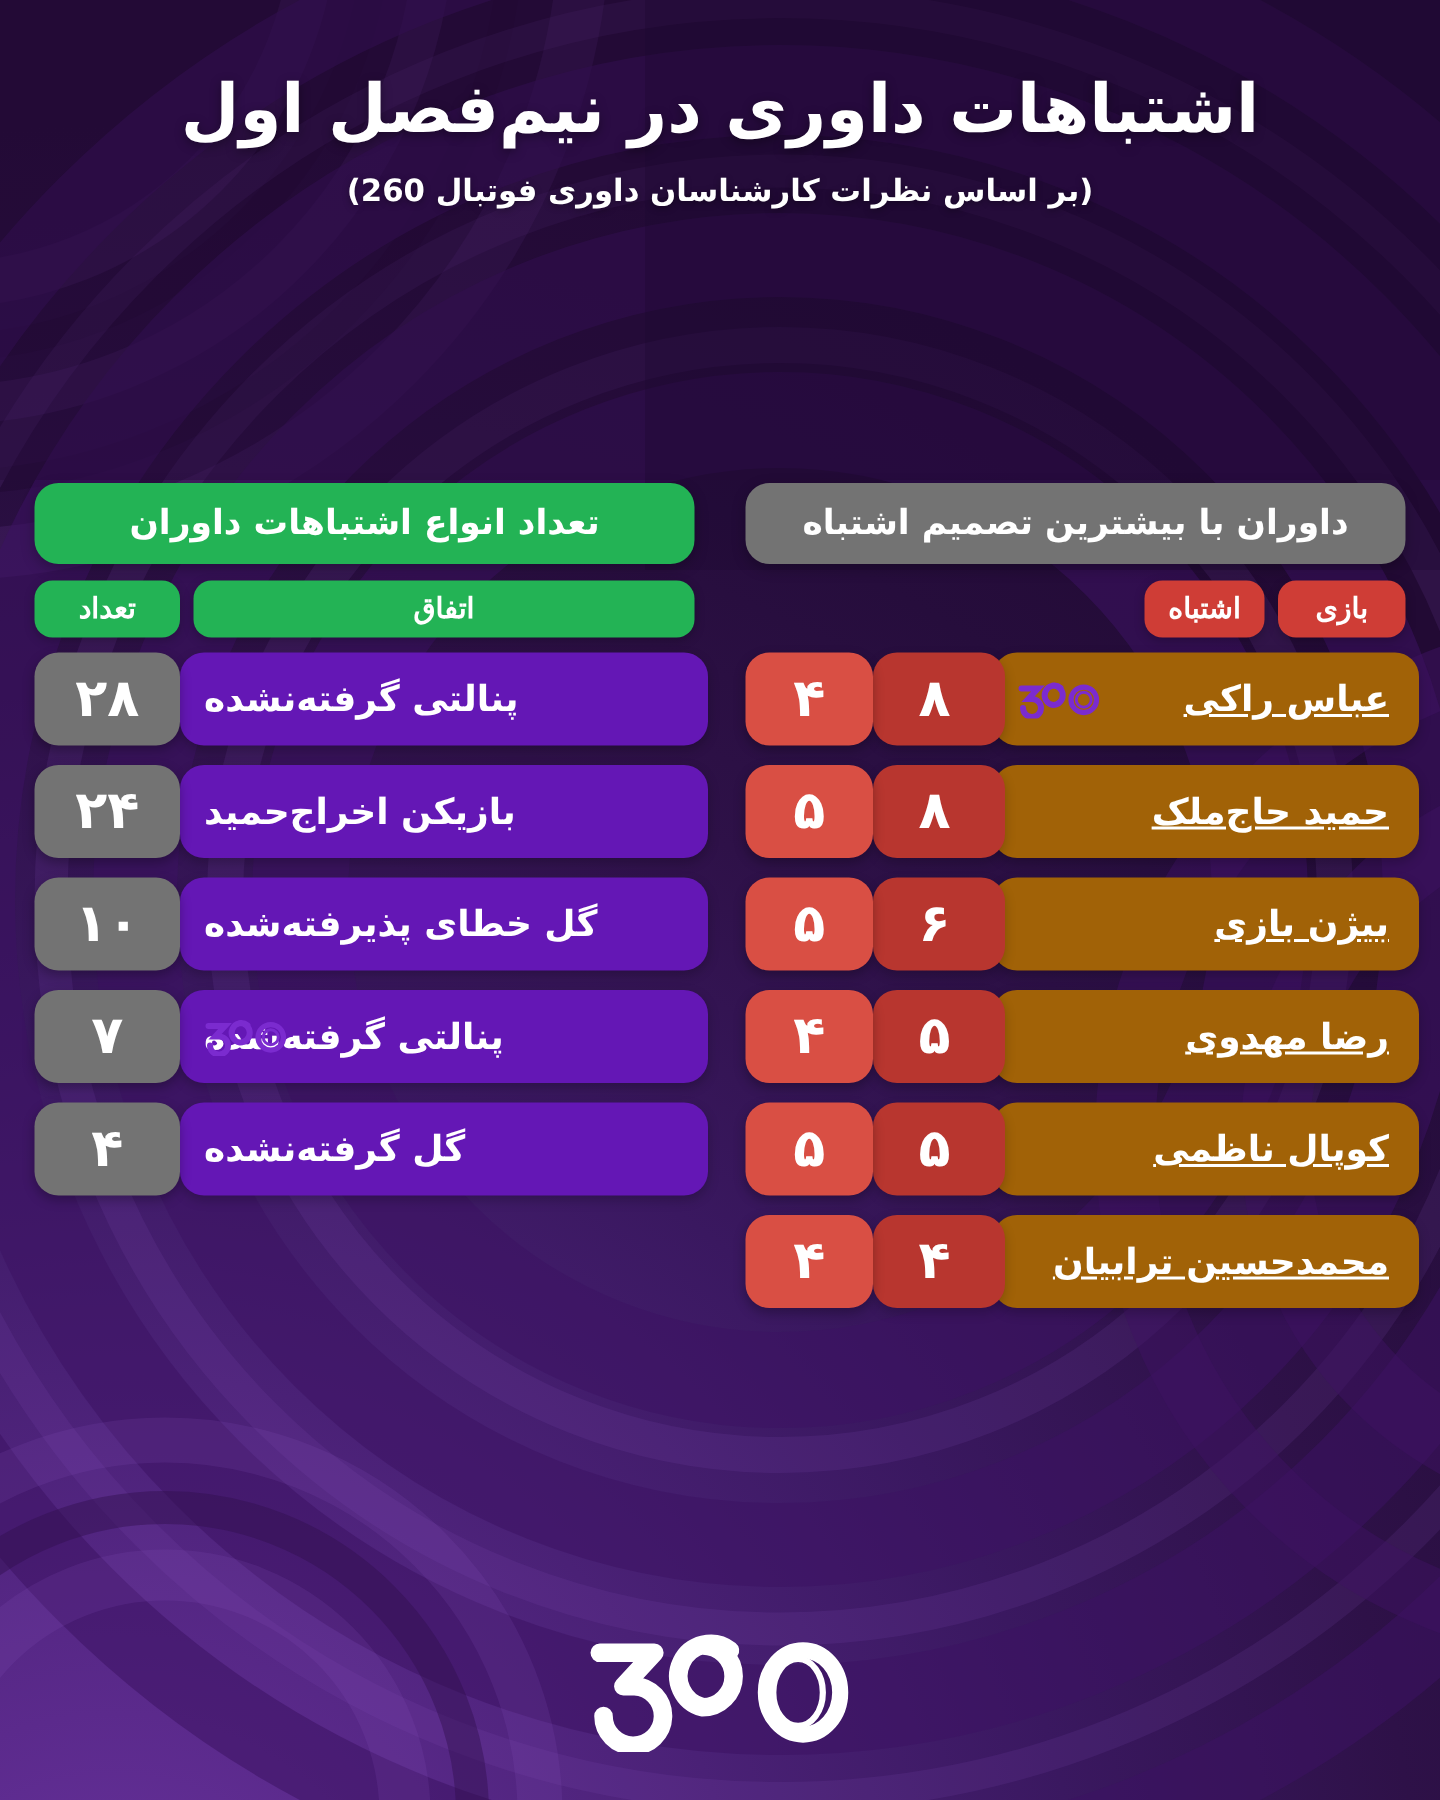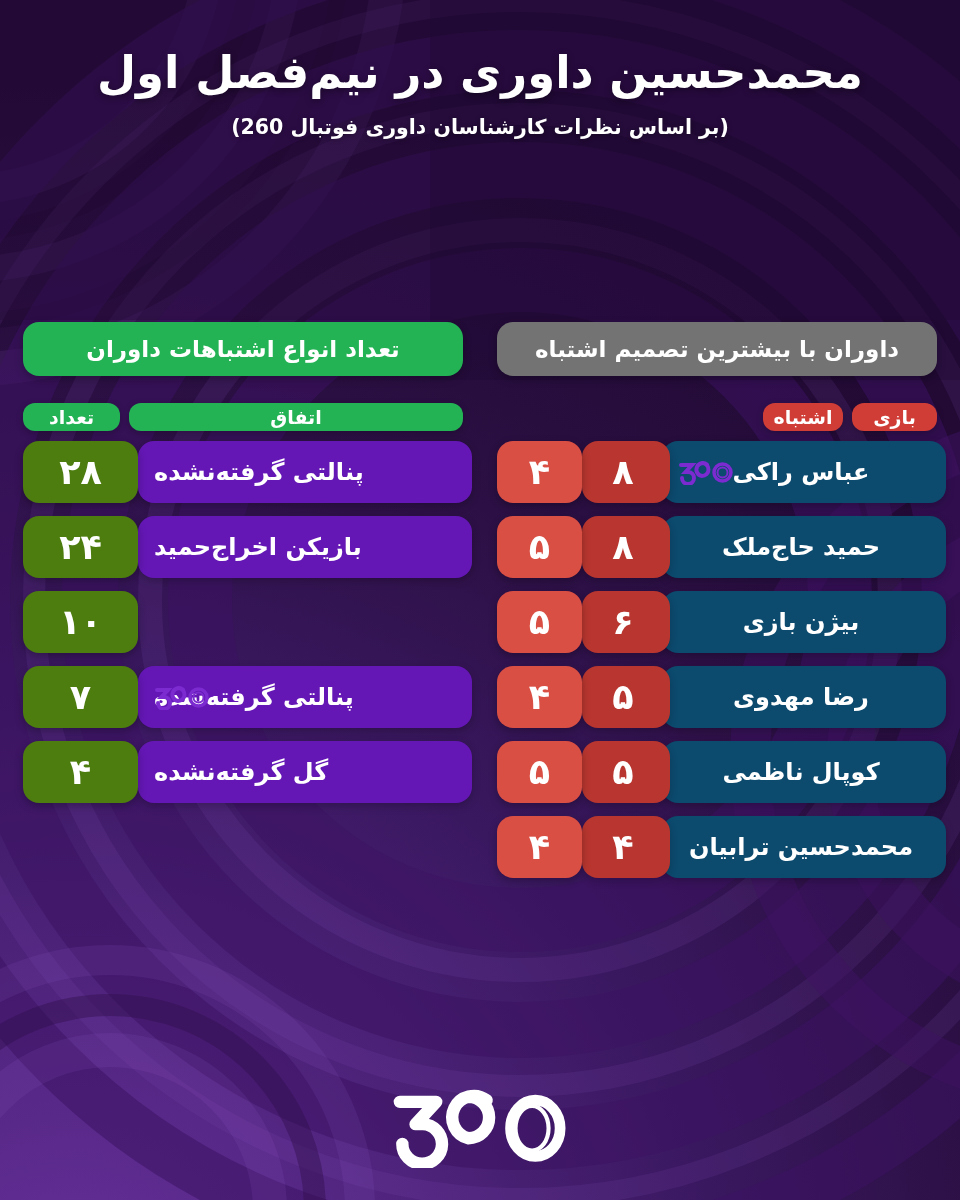--- a/index.html
+++ b/index.html
@@ -76,22 +76,23 @@
     box-shadow: 0 3px 9px rgba(0,0,0,0.26);
   }
   .panel-head.green { background: #23b355; }
   .panel-head.red   { background: #737373; }
 
   
   .subhead {
     display: flex;
     flex-direction: row-reverse;
     gap: 9px;
-    margin-top: 27px;
-    height: 28px;
+    margin-top: 11px;
+    height: 38px;
+    font-family: Liberation Serif, serif;
   }
   .subhead .cell {
     border-radius: 12px;
     display: flex;
     align-items: center;
     justify-content: center;
     color: #fff;
     font-size: 19px;
     font-weight: bold;
     box-shadow: 0 2px 7px rgba(0,0,0,0.24);
@@ -114,22 +115,22 @@
     height: 62px;
     display: flex;
     flex-direction: row-reverse;
     align-items: stretch;
     margin-bottom: 13px;
     position: relative;
   }
 
   
   .badge-green {
-    width: 115px;
-    background: #4d7c0f;
+    width: 97px;
+    background: #737373;
     border-radius: 16px;
     display: flex;
     align-items: center;
     justify-content: center;
     color: #fff;
     font-size: 35px;
     font-weight: bold;
     box-shadow: 0 3px 8px rgba(0,0,0,0.28);
     position: relative;
     z-index: 2;
@@ -178,34 +179,35 @@
     font-size: 35px;
     font-weight: bold;
     margin-right: -8px;
     padding-right: 6px;
     position: relative;
     z-index: 2;
     box-shadow: 0 3px 8px rgba(0,0,0,0.2);
   }
   .name-purple {
     flex: 1;
-    background: #0c4a6e;
-    border-radius: 16px;
-    display: flex;
-    align-items: center;
-    justify-content: center;
+    background: #a16207;
+    border-radius: 16px;
+    display: flex;
+    align-items: center;
+    justify-content: flex-start;
     padding-right: 20px;
     padding-left: 14px;
     color: #fff;
     font-size: 24px;
     font-weight: bold;
     margin-right: -9px;
     position: relative;
     overflow: hidden;
     box-shadow: 0 3px 8px rgba(0,0,0,0.22);
+    text-decoration: underline;
   }
 
   
   .wm {
     position: absolute;
     left: 14px;
     top: 50%;
     transform: translateY(-50%);
     width: 60px;
     height: 26px;
@@ -271,21 +273,21 @@
         <circle cx="1080" cy="760" r="330" stroke-width="40"></circle>
       </g>
 
       <rect x="0" y="0" width="960" height="320" fill="#250c3a" opacity="0.45"></rect>
       <rect x="430" y="0" width="530" height="380" fill="#1e0830" opacity="0.35"></rect>
     </g>
   </svg>
 </div>
 
 <div class="header">
-  <div class="title">محمدحسین داوری در نیم‌فصل اول</div>
+  <div class="title">اشتباهات داوری در نیم‌فصل اول</div>
   <div class="subtitle">(بر اساس نظرات کارشناسان داوری فوتبال 260)</div>
 </div>
 
 <div class="tables">
 
   <div class="panel">
     <div class="panel-head green">تعداد انواع اشتباهات داوران</div>
 
     <div class="subhead">
       <div class="cell green-cell r-count">تعداد</div>
@@ -303,20 +305,23 @@
 
       <div class="row">
         <div class="badge-green">۲۴</div>
         <div class="label-purple">
           <span>بازیکن اخراج‌حمید</span>
         </div>
       </div>
 
       <div class="row">
         <div class="badge-green">۱۰</div>
+        <div class="label-purple">
+          <span>گل خطای پذیرفته‌شده</span>
+        </div>
       </div>
 
       <div class="row">
         <div class="badge-green">۷</div>
         <div class="label-purple">
           <svg class="wm" viewBox="0 0 120 52">
             <g fill="none" stroke="#7b2bcf" stroke-width="8" stroke-linecap="round">
               <path d="M10 12 h22 l-13 14 h5 a12 12 0 1 1 -12 12"></path>
               <path d="M62 11 a13 13 0 1 0 -10 23 a13 13 0 0 0 13 -13 a13 13 0 0 0 -13 -13"></path>
             </g>

